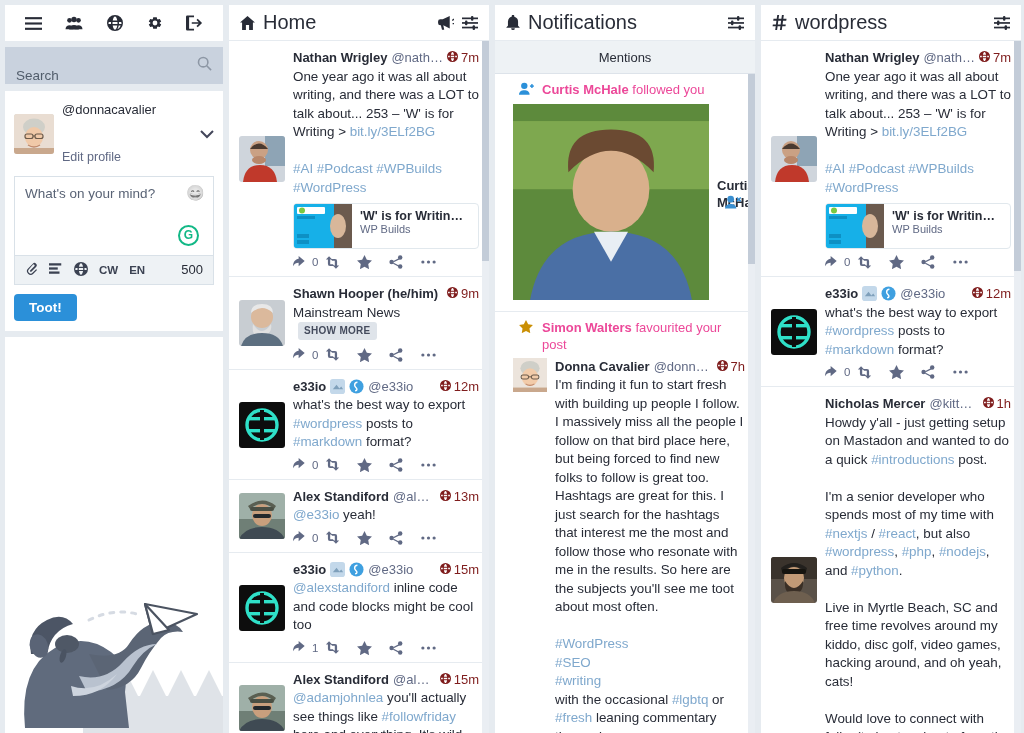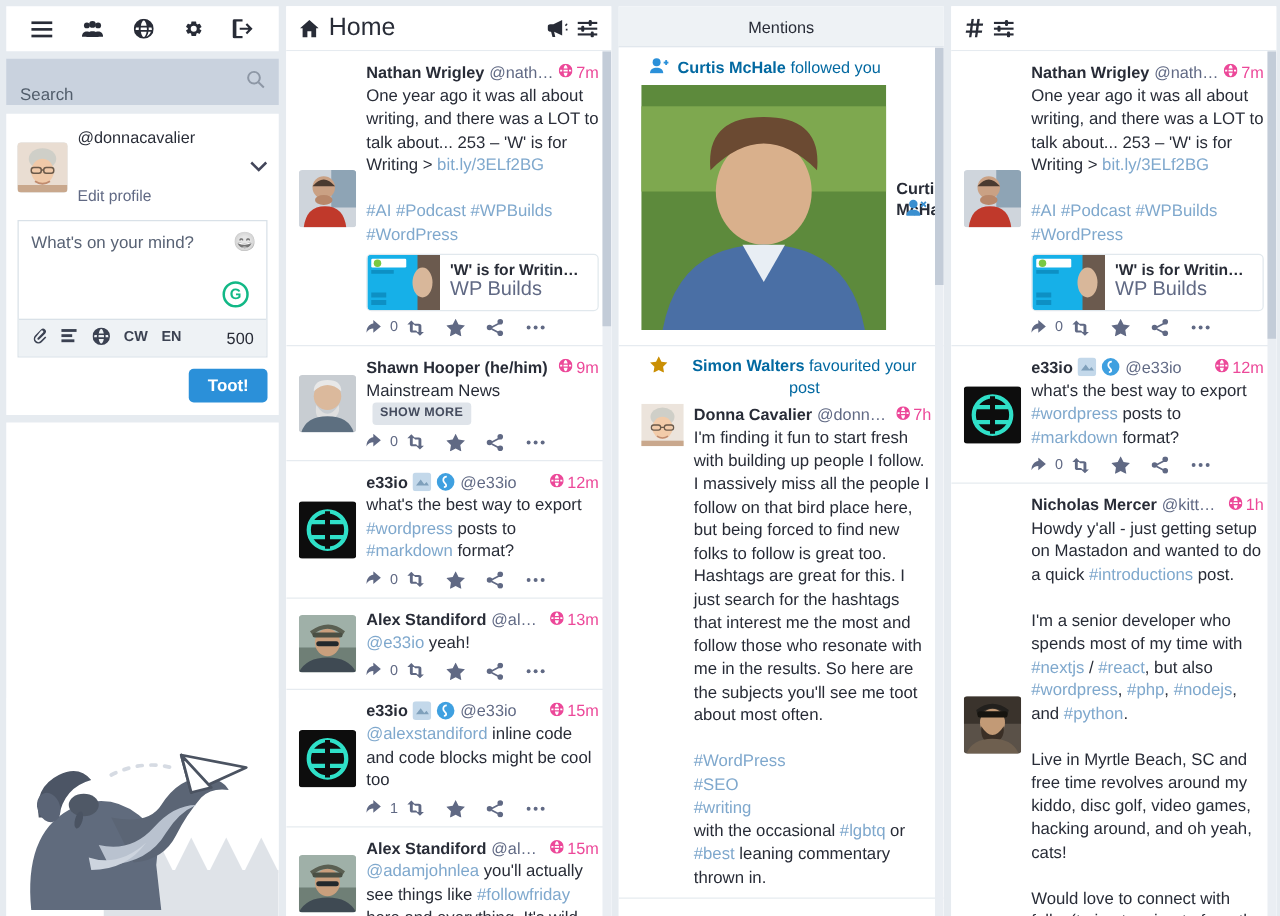--- a/index.html
+++ b/index.html
@@ -67,21 +67,21 @@
     display: flex; align-items: center; justify-content: center;
     font-size: 12px; font-weight: bold;
   }
   .compose-toolbar {
     background: #eef2f5; border-top: 1px solid #d9e1e8;
     display: flex; align-items: center; gap: 11px;
     padding: 6px 10px; font-size: 11.5px; font-weight: bold; color: #3b4252;
   }
   .compose-toolbar .spacer { flex: 1; }
   .char-count { font-size: 13px; font-weight: normal; color: #282c37; }
-  .toot-row { display: flex; justify-content: flex-end; padding-top: 9px; }
+  .toot-row { display: flex; padding-top: 9px; }
   .toot-btn {
     background: #2b90d9; color: #fff; border: none;
     padding: 6px 15px; font-size: 13.5px; font-weight: bold;
     border-radius: 4px; cursor: pointer; font-family: "Liberation Sans", sans-serif;
   }
 
   .mastodon-art {
     flex: 1; background: #fff; margin-top: 6px; position: relative; overflow: hidden;
     display: flex; align-items: flex-end; justify-content: center;
   }
@@ -130,53 +130,53 @@
   }
   .status-main { flex: 1; min-width: 0; }
   .status-head {
     display: flex; align-items: center; gap: 4px; font-size: 13px;
     line-height: 1.35; white-space: nowrap; overflow: hidden;
   }
   .dname { font-weight: bold; color: #282c37; flex-shrink: 0; }
   .handle {
     color: #606984; overflow: hidden; text-overflow: ellipsis; min-width: 0; flex: 1;
   }
-  .meta { color: #ec4899; display: flex; align-items: center; gap: 3px; flex-shrink: 0; }
+  .meta { color: #7f1d1d; display: flex; align-items: center; gap: 3px; flex-shrink: 0; }
   .content {
     font-size: 13.4px; line-height: 1.38; color: #282c37; margin-top: 1px;
     word-wrap: break-word; white-space: pre-wrap;
   }
   .content a, .hl { color: #7fa8cd; text-decoration: none; }
   .showmore {
     background: #dfe4ea; color: #444b5d; font-size: 10px; font-weight: bold;
     padding: 2px 6px; border-radius: 3px; letter-spacing: .3px; margin-left: 5px;
     display: inline-block; vertical-align: 2px; cursor: pointer;
   }
   .card {
     display: flex; border: 1px solid #e1e8ed; border-radius: 4px;
     margin-top: 6px; overflow: hidden; height: 46px; align-items: stretch; cursor: pointer;
   }
   .card-thumb { width: 58px; flex: 0 0 58px; background: #1ab4e8; position: relative; }
   .card-txt { flex: 1; min-width: 0; padding: 5px 8px; }
   .card-title {
     font-size: 12.5px; font-weight: bold; color: #282c37;
     white-space: nowrap; overflow: hidden; text-overflow: ellipsis;
   }
-  .card-site { font-size: 16px; color: #606984; }
+  .card-site { font-size: 11px; color: #606984; }
   .actions {
     display: flex; align-items: center; gap: 0; margin-top: 6px; color: #606984;
   }
   .action { display: flex; align-items: center; gap: 4px; width: 32px; cursor: pointer; }
   .action .n { font-size: 11.5px; }
 
   
   .notif { border-bottom: 1px solid #e6ebf0; padding: 7px 10px 7px 10px; }
   .notif-label {
     display: flex; align-items: flex-start; gap: 7px; font-size: 13px;
-    color: #0369a1; padding-left: 14px; line-height: 1.35; margin-bottom: 4px; text-align: center;
+    color: #ec4899; padding-left: 14px; line-height: 1.35; margin-bottom: 4px;
   }
   .notif-label b { font-weight: bold; }
   .notif-icon { flex: 0 0 16px; margin-top: 1px; }
   .follow-row { display: flex; align-items: center; gap: 8px; padding-left: 8px; }
   .follow-names { flex: 1; min-width: 0; line-height: 1.3; }
   .follow-dn { font-size: 13px; font-weight: bold; color: #282c37; }
   .follow-h {
     font-size: 13px; color: #606984; overflow: hidden;
     text-overflow: ellipsis; white-space: nowrap;
   }
@@ -686,20 +686,38 @@
             </div>
           </div>
         </div>
       <div class="scroll-track">
         <div class="scroll-thumb" style="top:0;height:220px"></div>
       </div>
     </div>
   </div>
 
   <div class="column">
+    <div class="col-header">
+      <span class="col-header-icon">
+        <svg width="14" height="15" viewBox="0 0 14 16" fill="currentColor">
+            <path d="M7 16a2 2 0 002-2H5a2 2 0 002 2zm5.4-4.6V7a5.4 5.4 0 00-4-5.2V1.2a1.4 1.4 0 10-2.8 0v.6A5.4 5.4 0 001.6 7v4.4L0 13v.7h14V13z"></path>
+          </svg>
+      </span>
+      <span class="col-title">Notifications</span>
+      <span class="col-header-icon">
+        <svg width="16" height="14" viewBox="0 0 16 14" fill="currentColor">
+            <rect y="1.5" width="16" height="1.7"></rect>
+            <rect y="6.1" width="16" height="1.7"></rect>
+            <rect y="10.7" width="16" height="1.7"></rect>
+            <rect x="9" y="0" width="2.4" height="4.7" rx="1"></rect>
+            <rect x="3" y="4.6" width="2.4" height="4.7" rx="1"></rect>
+            <rect x="10.6" y="9.2" width="2.4" height="4.7" rx="1"></rect>
+          </svg>
+      </span>
+    </div>
     <div class="tabs">
       <div class="tab">Mentions</div>
     </div>
     <div class="col-body">
       <div id="notif-list">
           <div class="notif">
             <div class="notif-label">
               <span class="notif-icon"><svg width="15" height="13" viewBox="0 0 17 14" fill="#2b90d9">
                   <circle cx="6" cy="4" r="3.6"></circle>
                   <path d="M0 14c0-3.4 2.7-5 6-5s6 1.6 6 5z"></path>
@@ -757,38 +775,39 @@
                         <path d="M8 0a8 8 0 100 16A8 8 0 008 0zm0 1.4c.9 0 1.9 1.6 2.3 4.1H5.7C6.1 3 7.1 1.4 8 1.4zM1.8 6.9h2.3c-.1.7-.1 1.4-.1 2.1H1.5a6.6 6.6 0 01.3-2.1zM8 14.6c-.9 0-1.9-1.6-2.3-4.2h4.6c-.4 2.6-1.4 4.2-2.3 4.2zm2.5-5.6h-5c0-.7 0-1.4.1-2.1h4.8c.1.7.1 1.4.1 2.1zm1.5 0c0-.7 0-1.4-.1-2.1h2.3c.2.7.3 1.4.3 2.1z"></path>
                       </svg></span>
                     <span>7h</span>
                   </span>
                 </div>
                 <div class="content"><span>I'm finding it fun to start fresh with building up people I follow. I massively miss all the people I follow on that bird place here, but being forced to find new folks to follow is great too. Hashtags are great for this. I just search for the hashtags that interest me the most and follow those who resonate with me in the results. So here are the subjects you'll see me toot about most often.
 
 </span><span class="hl">#WordPress</span><span>
 </span><span class="hl">#SEO</span><span>
 </span><span class="hl">#writing</span><span>
-with the occasional </span><span class="hl">#lgbtq</span><span> or </span><span class="hl">#best</span><span> leaning commentary thrown in.</span></div>
+with the occasional </span><span class="hl">#lgbtq</span><span> or </span><span class="hl">#fresh</span><span> leaning commentary thrown in.</span></div>
               </div>
             </div>
           </div>
         </div>
       <div class="scroll-track">
         <div class="scroll-thumb" style="top:0;height:190px"></div>
       </div>
     </div>
   </div>
 
   <div class="column">
     <div class="col-header">
       <span class="col-header-icon">
         <svg width="15" height="15" viewBox="0 0 16 16" fill="currentColor">
             <path d="M5.6 0L5 4H1.6l-.3 2h3.4l-.5 4H.9l-.3 2h3.4L3.4 16h2l.6-4h3l-.6 4h2l.6-4h3.4l.3-2h-3.4l.5-4h3.4l.3-2h-3.4L12.6 0h-2L10 4H7l.6-4zM6.7 6h3l-.5 4h-3z"></path>
           </svg>
       </span>
+      <span class="col-title">wordpress</span>
       <span class="col-header-icon">
         <svg width="16" height="14" viewBox="0 0 16 14" fill="currentColor">
             <rect y="1.5" width="16" height="1.7"></rect>
             <rect y="6.1" width="16" height="1.7"></rect>
             <rect y="10.7" width="16" height="1.7"></rect>
             <rect x="9" y="0" width="2.4" height="4.7" rx="1"></rect>
             <rect x="3" y="4.6" width="2.4" height="4.7" rx="1"></rect>
             <rect x="10.6" y="9.2" width="2.4" height="4.7" rx="1"></rect>
           </svg>
       </span>

